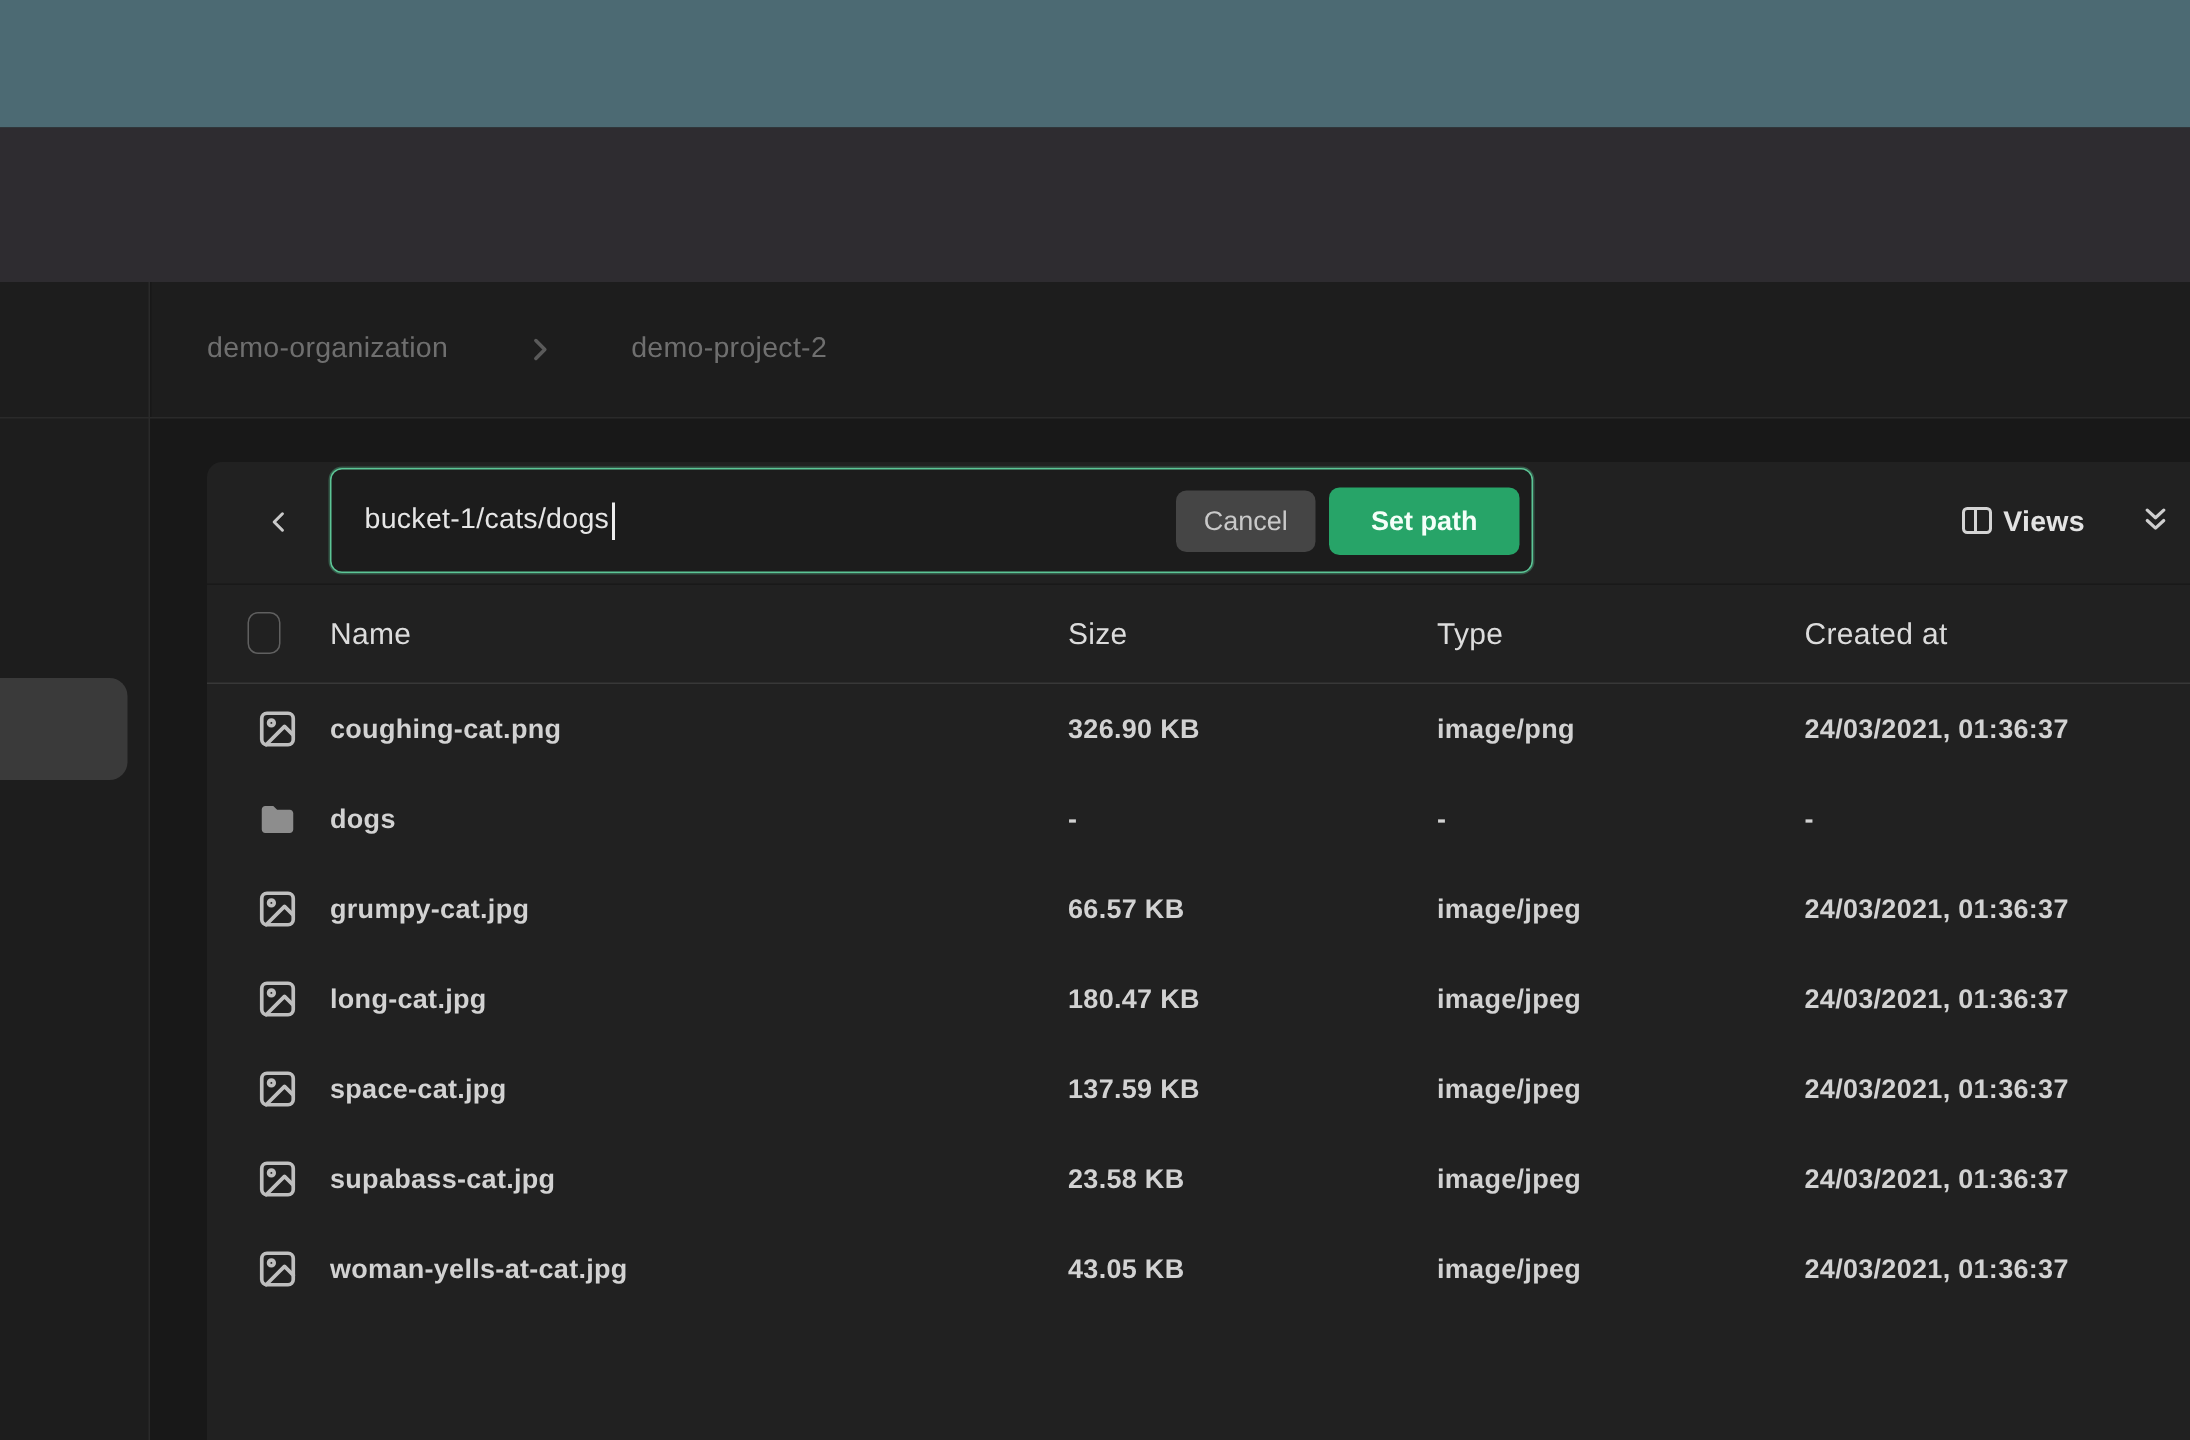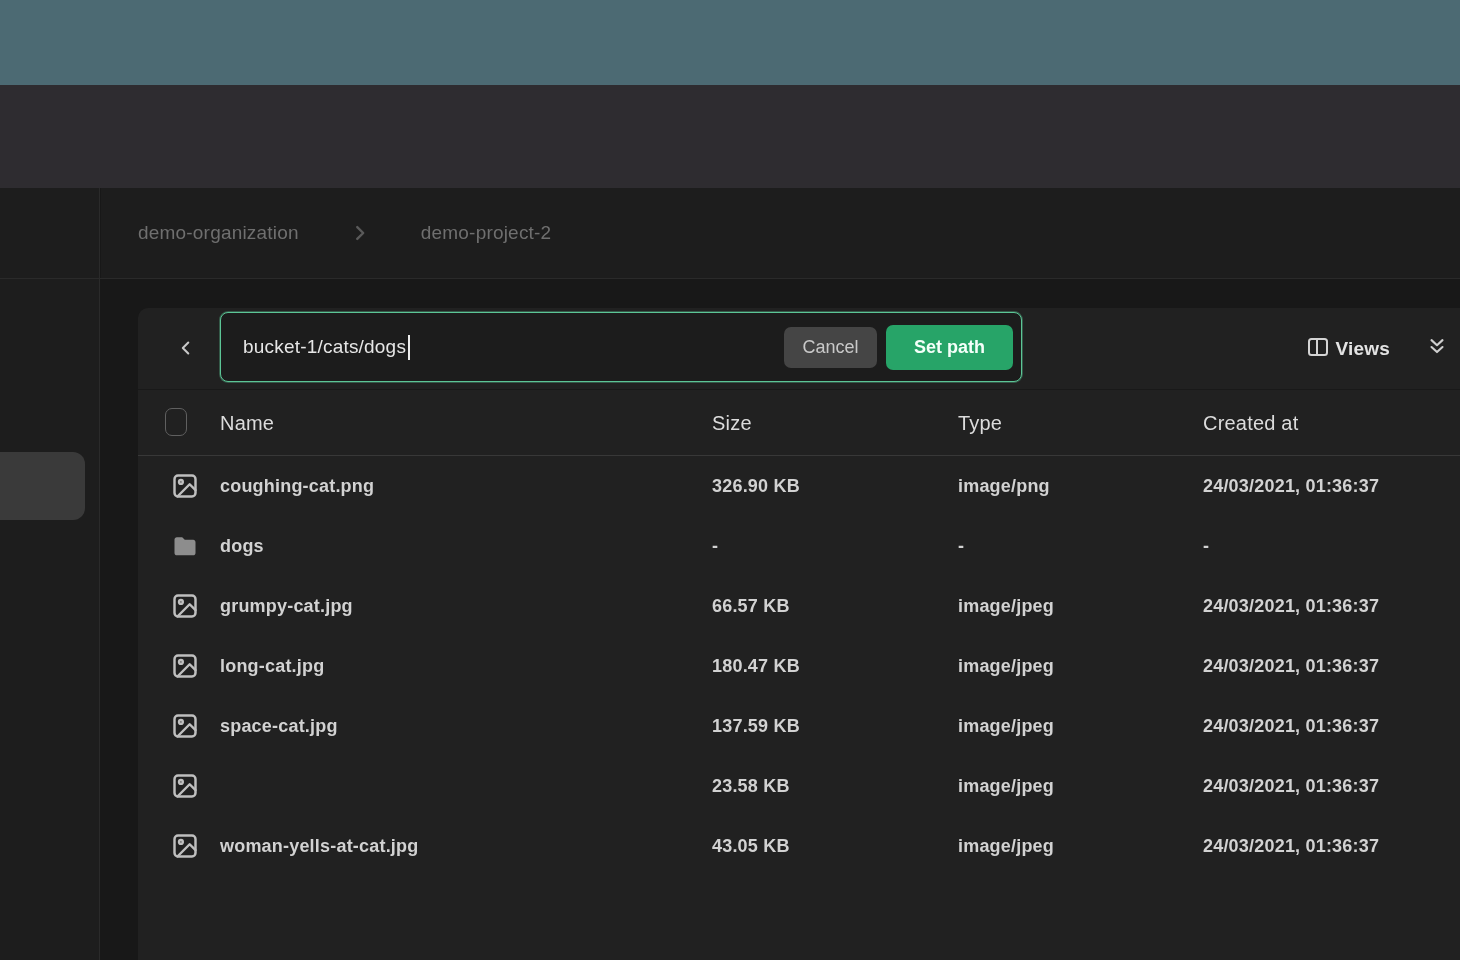--- a/index.html
+++ b/index.html
@@ -211,20 +211,21 @@
         </div>
 
         <div class="trow">
           <span class="icon-cell">
             <svg width="28" height="28" viewBox="0 0 24 24" fill="none" stroke="#bfbfbf" stroke-width="2.1" stroke-linecap="round" stroke-linejoin="round">
                 <rect x="3" y="3" width="18" height="18" rx="3"></rect>
                 <circle cx="8.5" cy="8.5" r="1.6"></circle>
                 <path d="M21 15.5l-5-5L5.5 21"></path>
               </svg>
           </span>
+          <div class="cell col-name">supabass-cat.jpg</div>
           <div class="cell col-size">23.58 KB</div>
           <div class="cell col-type">image/jpeg</div>
           <div class="cell col-created">24/03/2021, 01:36:37</div>
         </div>
 
         <div class="trow">
           <span class="icon-cell">
             <svg width="28" height="28" viewBox="0 0 24 24" fill="none" stroke="#bfbfbf" stroke-width="2.1" stroke-linecap="round" stroke-linejoin="round">
                 <rect x="3" y="3" width="18" height="18" rx="3"></rect>
                 <circle cx="8.5" cy="8.5" r="1.6"></circle>

